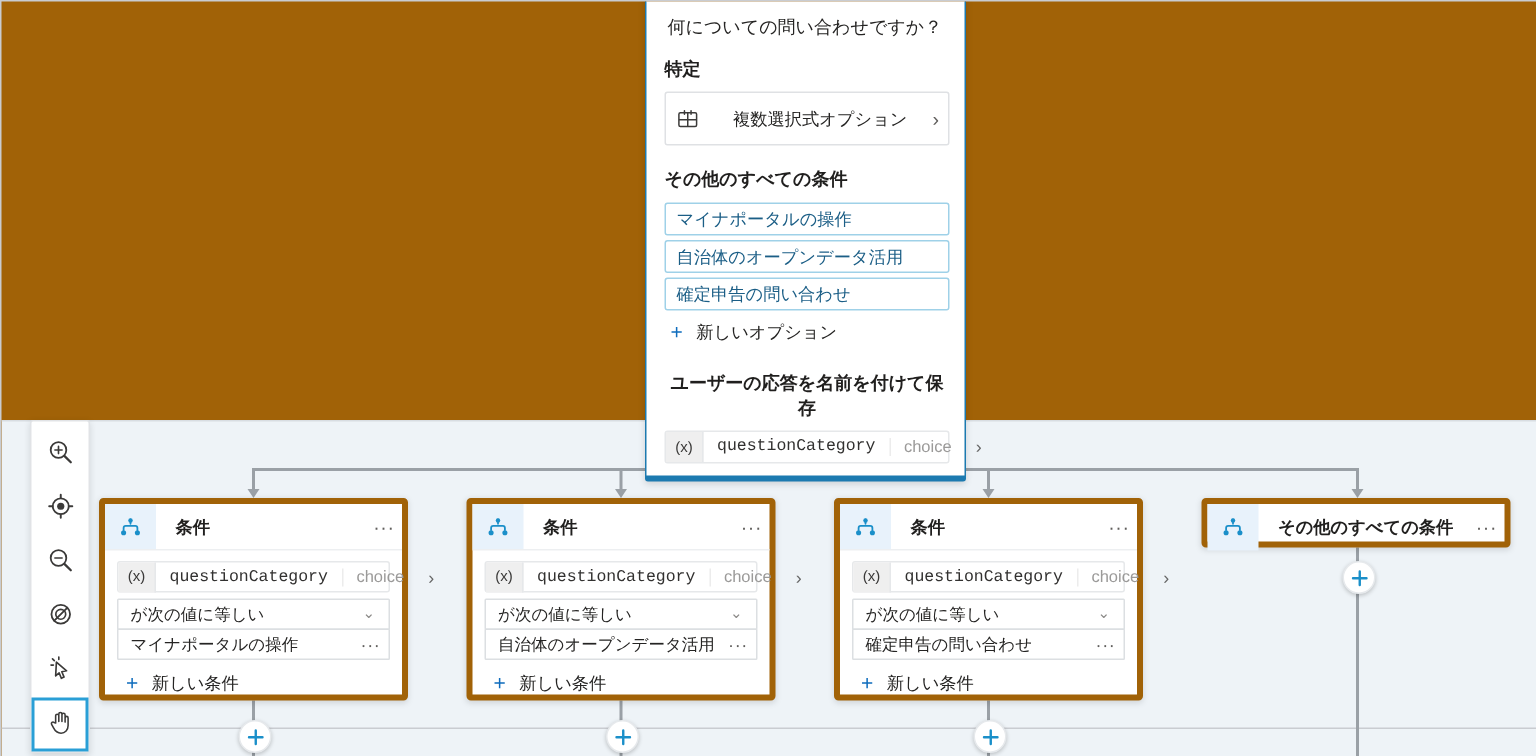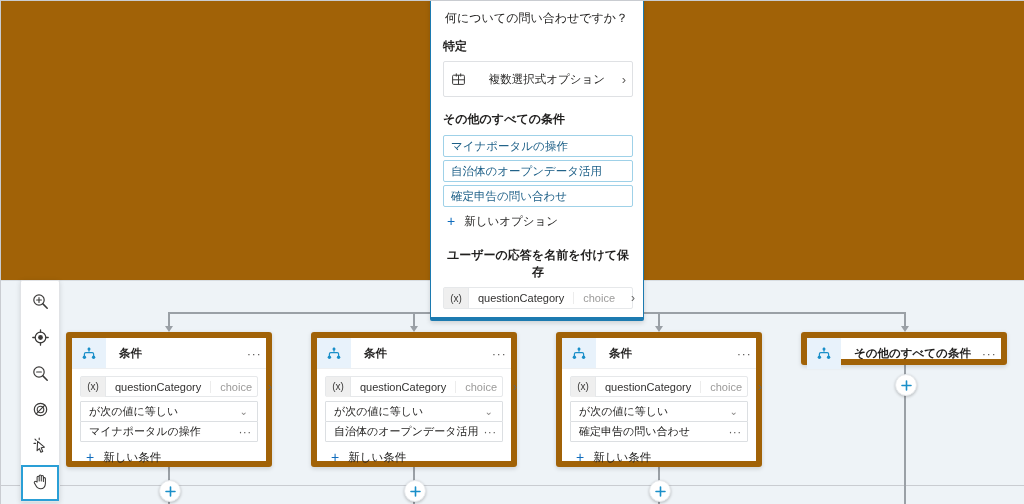--- a/index.html
+++ b/index.html
@@ -146,29 +146,29 @@
     cursor: pointer;
   }
   .var-x {
     width: 24px; height: 20px;
     background: #efefef;
     display: flex; align-items: center; justify-content: center;
     font-size: 10px; color: #3b3a39;
     border-right: 1px solid #e6e8ea;
     flex: none;
   }
-  .var-name { padding: 0 9px; font-size: 11px; color: #323130; }
+  .var-name { padding: 0 9px; font-size: 11px; color: #323130; font-family: Liberation Mono, monospace; }
   .var-type { padding: 0 9px; font-size: 11px; color: #9b9a99; border-left: 1px solid #ececec; }
   .var-chev { margin-left: auto; padding: 0 7px; color: #666; font-size: 12px; }
 
   
   .card {
     position: absolute;
     background: #ffffff;
-    border: 6px solid #a16207;
+    border: 4px solid #a16207;
     border-radius: 3px;
     box-shadow: 0 1.2px 4px rgba(0,0,0,.13);
     box-sizing: border-box;
     z-index: 5;
   }
   .card-head {
     height: 30px;
     display: flex; align-items: center;
     border-bottom: 1px solid #edeff1;
     cursor: pointer;

